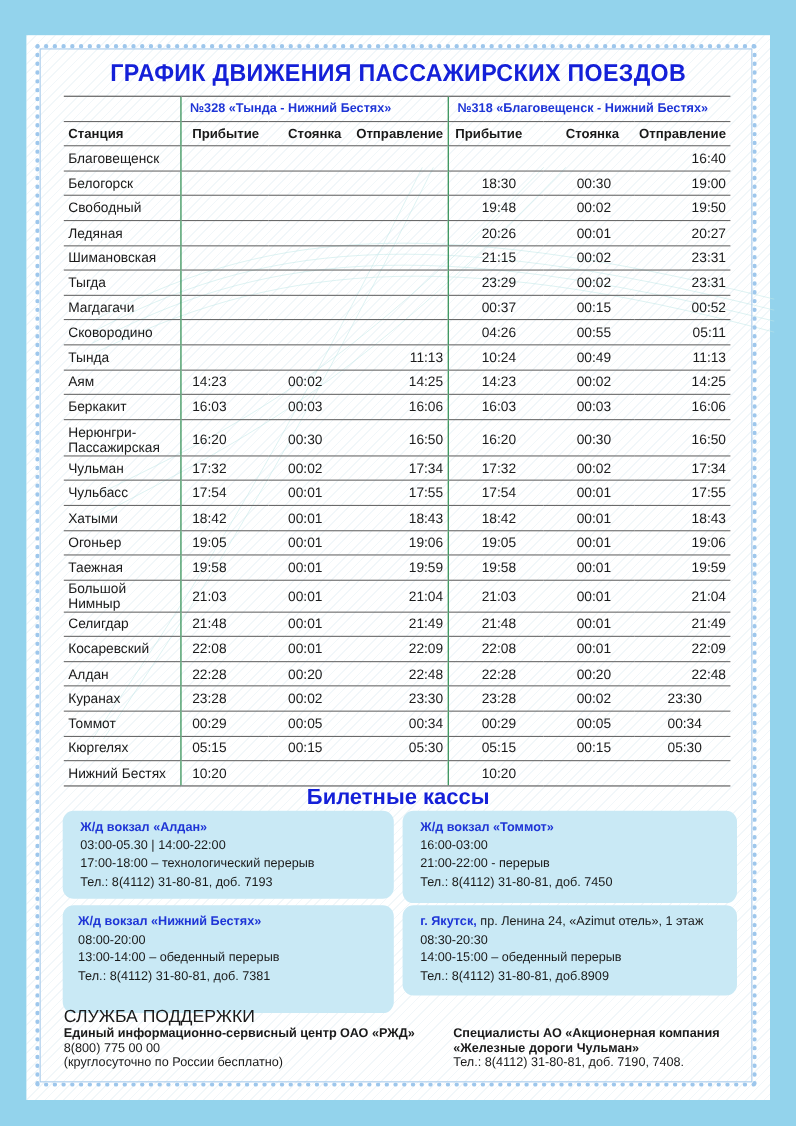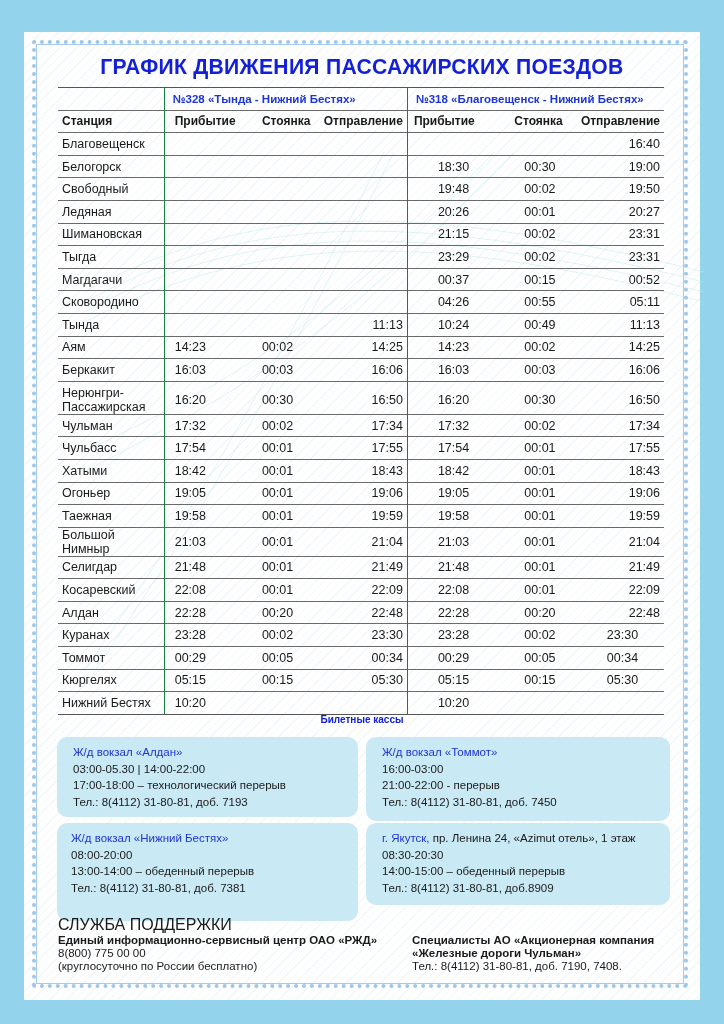--- a/index.html
+++ b/index.html
@@ -48,27 +48,27 @@
   .c1 { width:70px; text-align:left; padding-left:10px !important; }
   .c2 { width:60px; text-align:left; padding-left:18px !important; }
   .c3 { width:70px; text-align:right; }
   .c4 { width:70px; text-align:left; padding-left:30px !important; }
   .c5 { width:60px; text-align:left; padding-left:30px !important; }
   .c6 { width:76px; text-align:right; }
   .c5b { text-align:left; padding-left:30px !important; }
   .tall td { height:36px; vertical-align:top; padding-top:4px !important; }
   .kassy-title {
     position:absolute; left:0; right:0; top:714px; text-align:center;
-    font-size:10px; font-weight:bold; color:#1420d8;
+    font-size:20px; font-weight:bold; color:#1420d8;
   }
   .box {
     position:absolute; background:#c9e9f5; border-radius:10px; box-sizing:border-box;
     padding:7px 0 0 16px; font-size:11.5px; line-height:16.5px; color:#1a1a1a;
   }
-  .box .bt { color:#1e35d6; font-weight:normal; }
+  .box .bt { color:#1e35d6; font-weight:bold; }
   .b1 { left:57px; top:737px; width:301px; height:80px; }
   .b2 { left:366px; top:737px; width:304px; height:84px; }
   .b3 { left:57px; top:823px; width:301px; height:98px; padding-left:14px; }
   .b4 { left:366px; top:823px; width:304px; height:82px; }
   .support { position:absolute; left:58px; top:916px; font-size:16px; }
   .sup-left { position:absolute; left:58px; top:934px; font-size:11.5px; line-height:13px; }
   .sup-right { position:absolute; left:412px; top:934px; font-size:11.5px; line-height:13px; }
   .b { font-weight:bold; }
 </style>
 </head>

